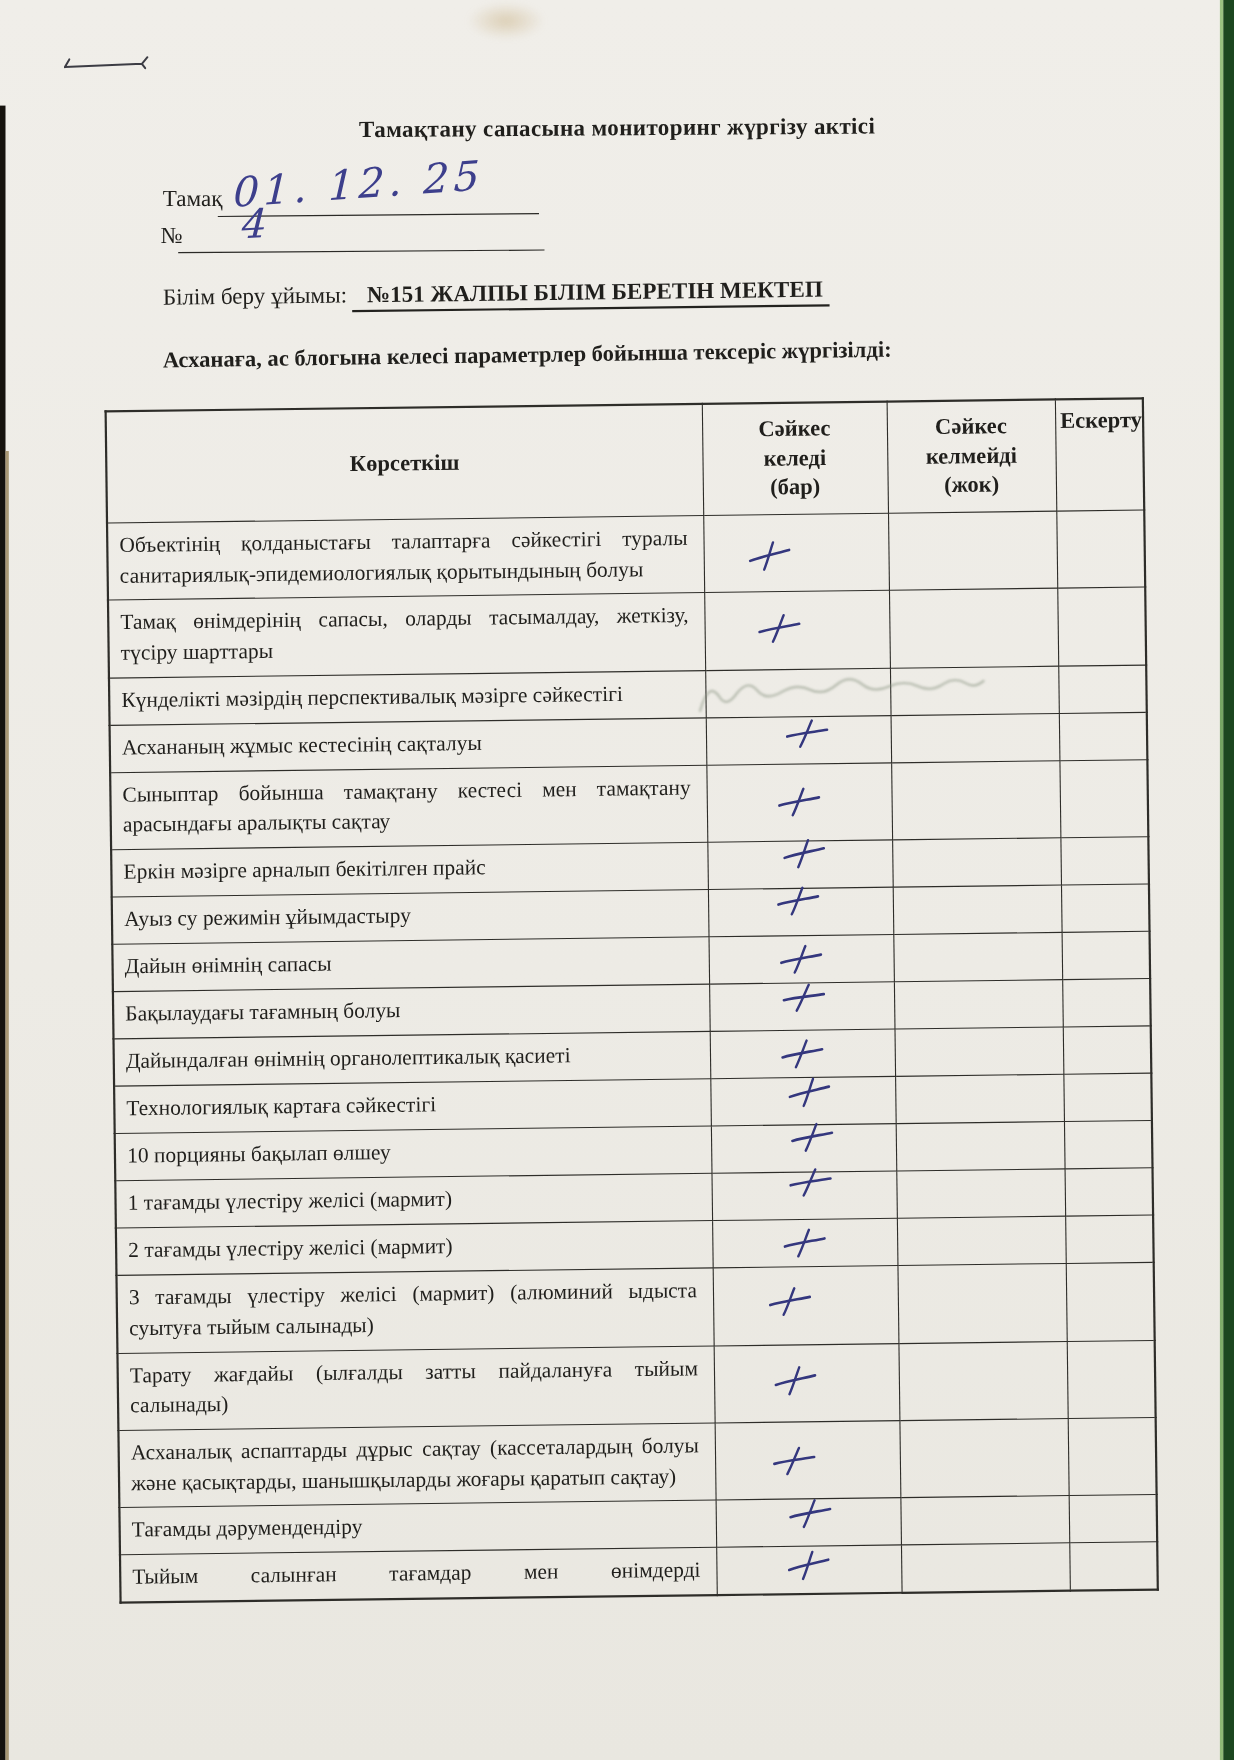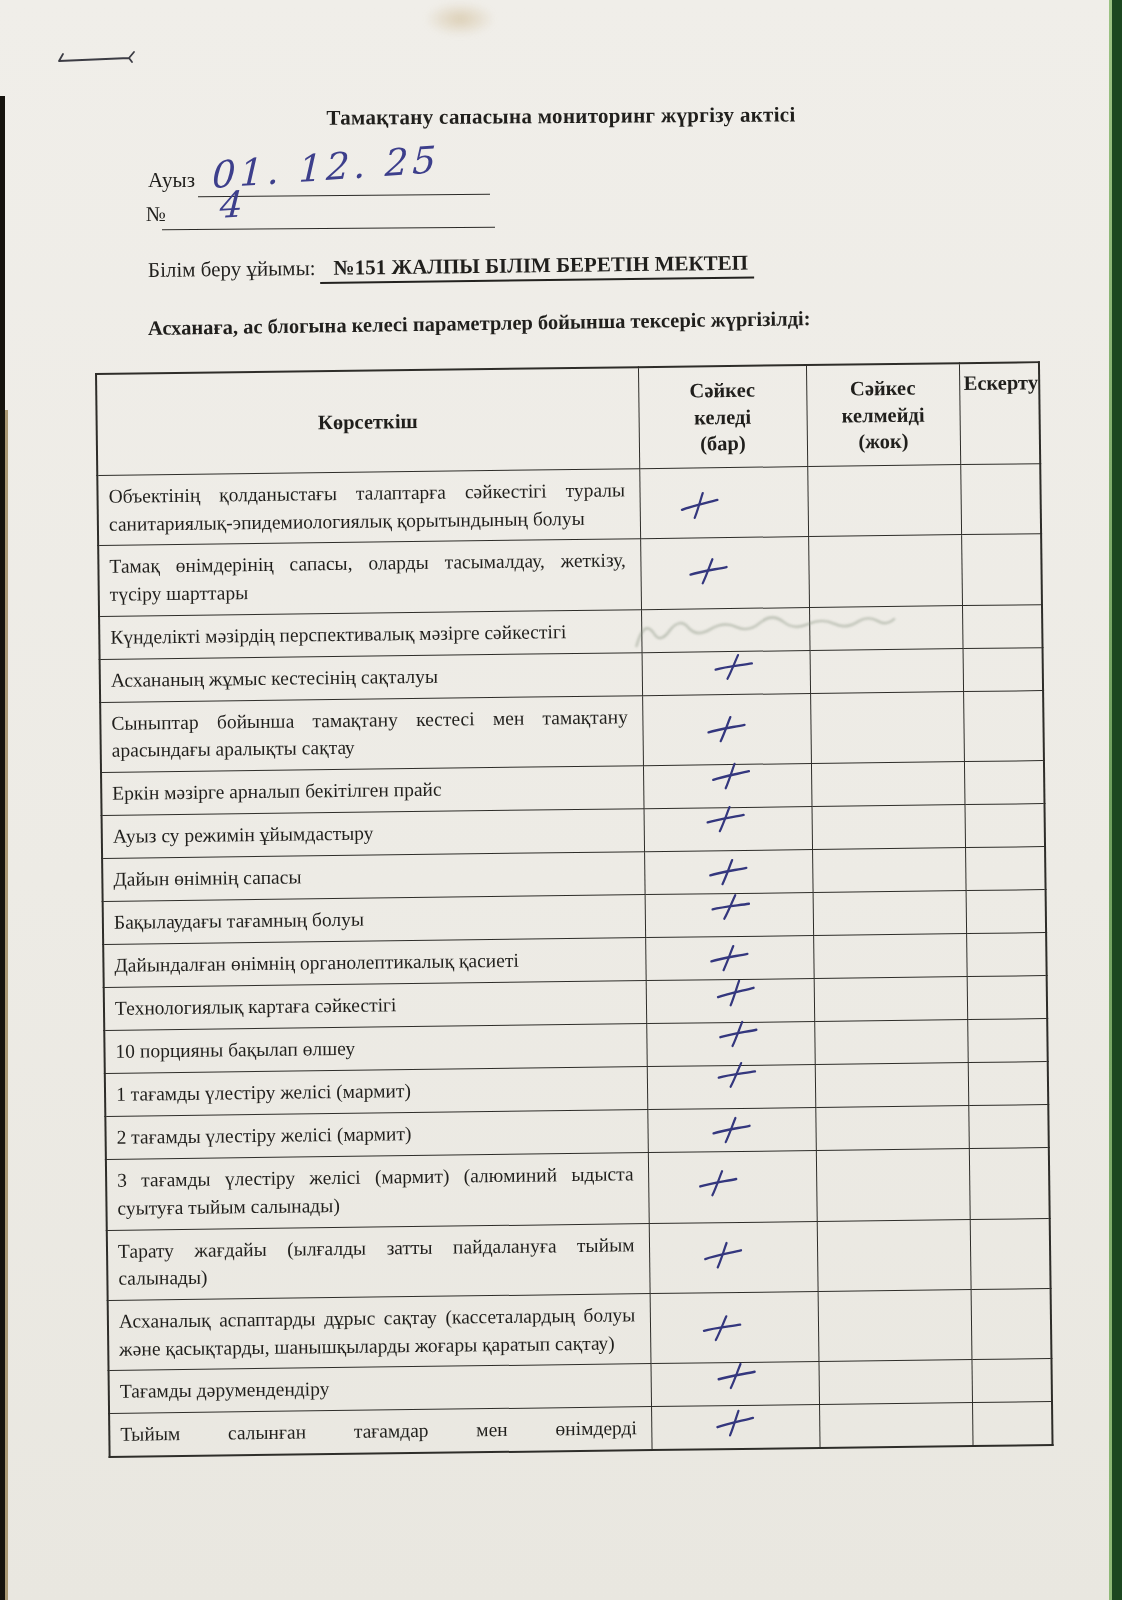--- a/index.html
+++ b/index.html
@@ -89,21 +89,21 @@
   <div class="edge-right-light"></div>
   <div class="smudge"></div>
 
   <svg class="pen-mark" width="84" height="22" viewBox="0 0 84 22">
     <path d="M4,13 L8,6 M4,13 L74,10 M74,10 L79,4 M74,10 l3,4" fill="none" stroke="#3c3c44" stroke-width="1.8" stroke-linecap="round"></path>
   </svg>
 
   <div class="content">
     <div class="doc-title">Тамақтану сапасына мониторинг жүргізу актісі</div>
 
-    <span class="lbl date-label">Ауыз</span>
+    <span class="lbl date-label">Тамақ</span>
     <span class="hw date-hw">01. 12. 25</span>
     <div class="rule rule1"></div>
 
     <span class="lbl num-label">№</span>
     <span class="hw num-hw">4</span>
     <div class="rule rule2"></div>
 
     <div class="org-line">
       <span>Білім беру ұйымы:</span><span class="org-value">№151 ЖАЛПЫ БІЛІМ БЕРЕТІН МЕКТЕП</span>
     </div>

